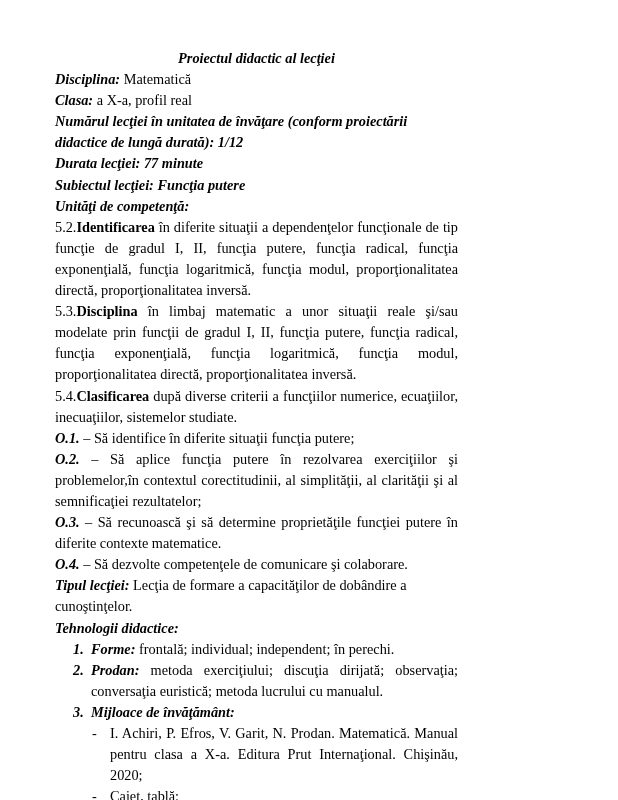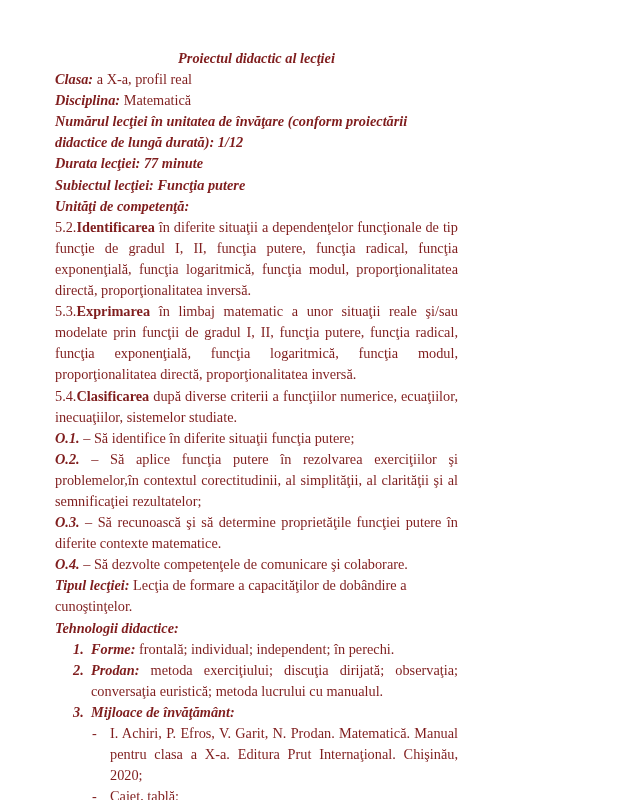--- a/index.html
+++ b/index.html
@@ -8,21 +8,21 @@
     background: #ffffff;
   }
   .page {
     position: relative;
     width: 510px;
     height: 800px;
     background: #ffffff;
     box-sizing: border-box;
     padding: 48px 52px 0 55px;
     font-family: "Liberation Serif", "DejaVu Serif", serif;
-    color: #7f1d1d;
+    color: #000000;
     overflow: hidden;
   }
   p.line {
     margin: 0;
     font-size: 14.3px;
     line-height: 21.1px;
     white-space: pre-wrap;
   }
   .just { text-align: justify; }
   .center { text-align: center; }
@@ -47,36 +47,36 @@
     top: 0;
   }
 </style>
 </head>
 <body>
 
 <div class="page">
 
   <p class="line center bi">Proiectul didactic al lecţiei</p>
 
+  <p class="line"><span class="bi">Disciplina:</span><span> Matematică</span></p>
+
   <p class="line"><span class="bi">Clasa:</span><span> a X-a, profil real</span></p>
-
-  <p class="line"><span class="bi">Disciplina:</span><span> Matematică</span></p>
 
 
   <p class="line"><span class="bi">Numărul lecţiei în unitatea de învăţare (conform proiectării didactice de lungă durată): 1/12</span></p>
 
   <p class="line"><span class="bi">Durata lecţiei: 77 minute</span></p>
 
   <p class="line"><span class="bi">Subiectul lecţiei: Funcţia putere</span></p>
 
   <p class="line"><span class="bi">Unităţi de competenţă:</span></p>
 
   <p class="line just"><span>5.2.</span><span class="b">Identificarea</span><span> în diferite situaţii a dependenţelor funcţionale de tip funcţie de gradul I, II, funcţia putere, funcţia radical, funcţia exponenţială, funcţia logaritmică, funcţia modul, proporţionalitatea directă, proporţionalitatea inversă.</span></p>
 
-  <p class="line just"><span>5.3.</span><span class="b">Exprimarea</span><span> în limbaj matematic a unor situaţii reale şi/sau  modelate prin funcţii de gradul I, II, funcţia putere, funcţia radical, funcţia exponenţială, funcţia logaritmică, funcţia modul, proporţionalitatea directă, proporţionalitatea inversă.</span></p>
+  <p class="line just"><span>5.3.</span><span class="b">Disciplina</span><span> în limbaj matematic a unor situaţii reale şi/sau  modelate prin funcţii de gradul I, II, funcţia putere, funcţia radical, funcţia exponenţială, funcţia logaritmică, funcţia modul, proporţionalitatea directă, proporţionalitatea inversă.</span></p>
 
   <p class="line just"><span>5.4.</span><span class="b">Clasificarea</span><span> după diverse criterii a funcţiilor numerice, ecuaţiilor, inecuaţiilor, sistemelor studiate.</span></p>
 
 
   <p class="line just"><span class="bi">O.1.</span><span> – Să identifice în diferite situaţii funcţia putere;</span></p>
 
   <p class="line just"><span class="bi">O.2.</span><span> – Să aplice funcţia putere în rezolvarea exerciţiilor şi problemelor,în contextul corectitudinii, al simplităţii, al clarităţii şi al semnificaţiei rezultatelor;</span></p>
 
   <p class="line just"><span class="bi">O.3.</span><span> – Să recunoască şi să determine proprietăţile funcţiei putere în diferite contexte matematice.</span></p>
 

